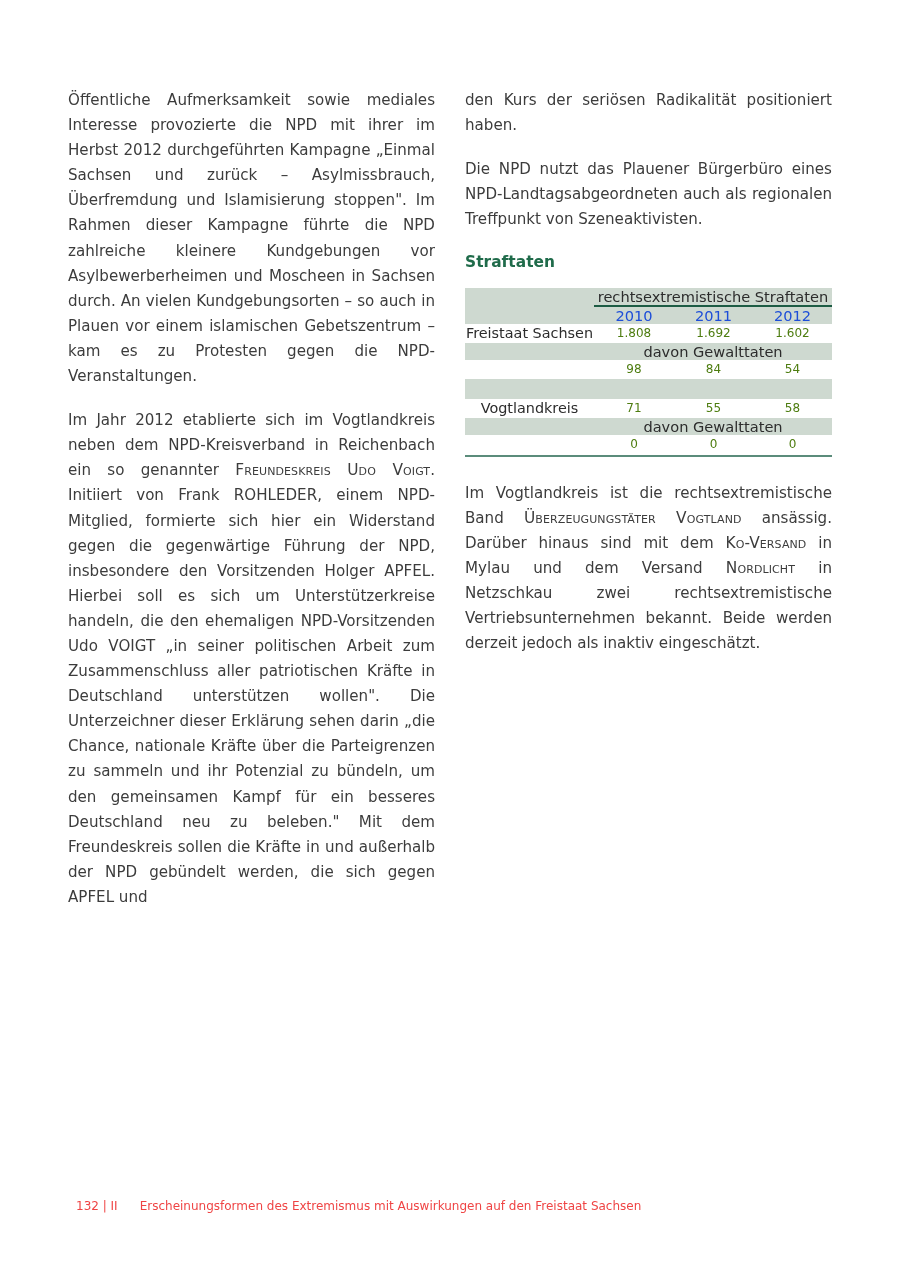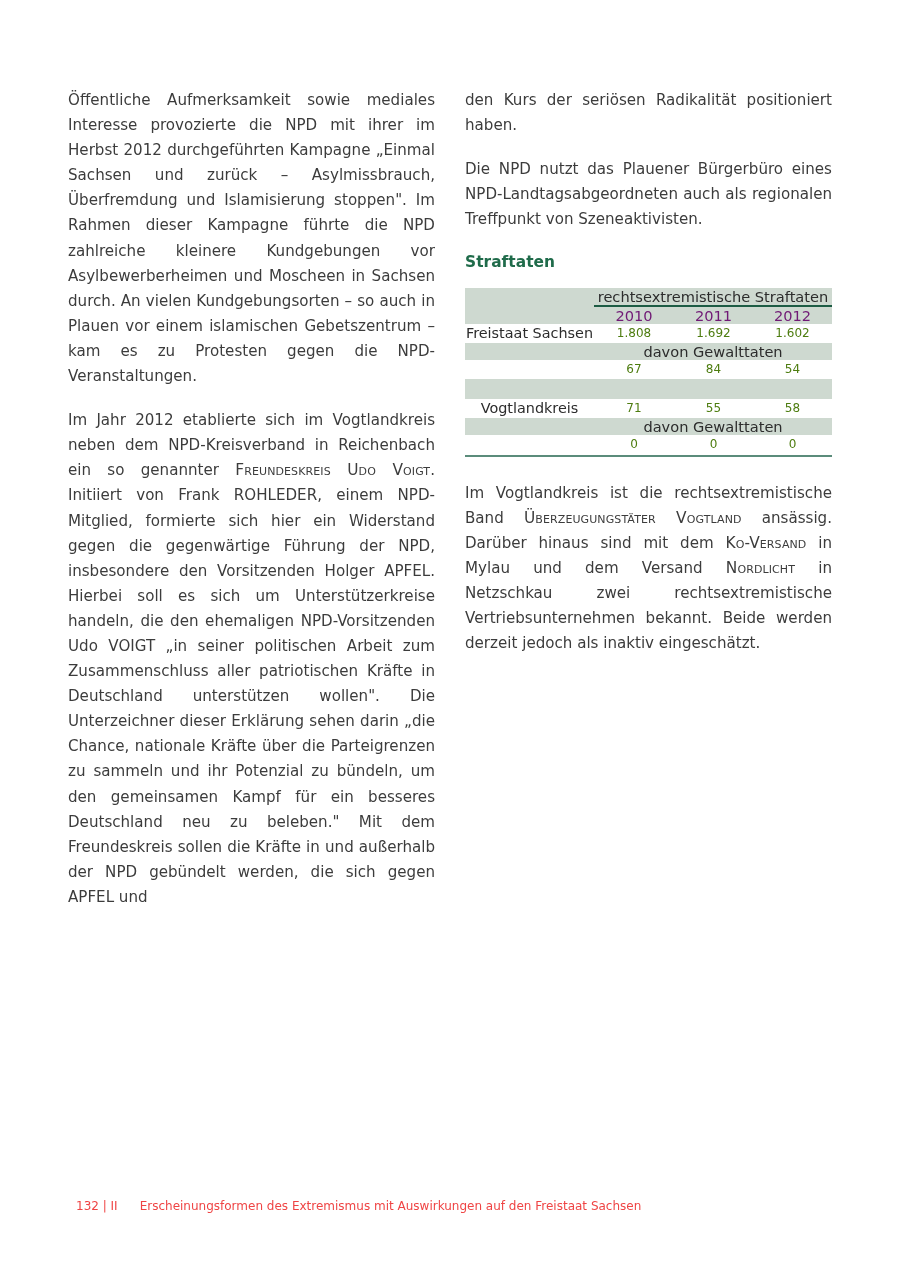--- a/index.html
+++ b/index.html
@@ -100,21 +100,21 @@
     color: #2c2c2c;
     padding: 8px 0 7px 0;
     border-bottom: 2.2px solid #1d5c44;
   }
   th.spacer-left { background: #ced9d0; border-bottom: none; }
 
   th.yearhdr {
     background: #ced9d0;
     font-weight: bold;
     font-size: 14.6px;
-    color: #701a75;
+    color: #1d4ed8;
     padding: 7px 0 8px 0;
   }
 
   td.rowlabel {
     font-size: 14.4px;
     line-height: 19px;
     color: #2c2c2c;
     padding: 7px 0 9px 0;
   }
   td.num {
@@ -212,21 +212,21 @@
               <td class="num">1.602</td>
             </tr>
 
             <tr>
               <td class="subhdr-left"></td>
               <td class="subhdr" colspan="3">davon Gewalttaten</td>
             </tr>
 
             <tr class="plain">
               <td class="rowlabel"></td>
-              <td class="num">67</td>
+              <td class="num">98</td>
               <td class="num">84</td>
               <td class="num">54</td>
             </tr>
 
             <tr>
               <td class="bandfill"></td>
               <td class="bandfill" colspan="3"></td>
             </tr>
 
             <tr class="plain">

